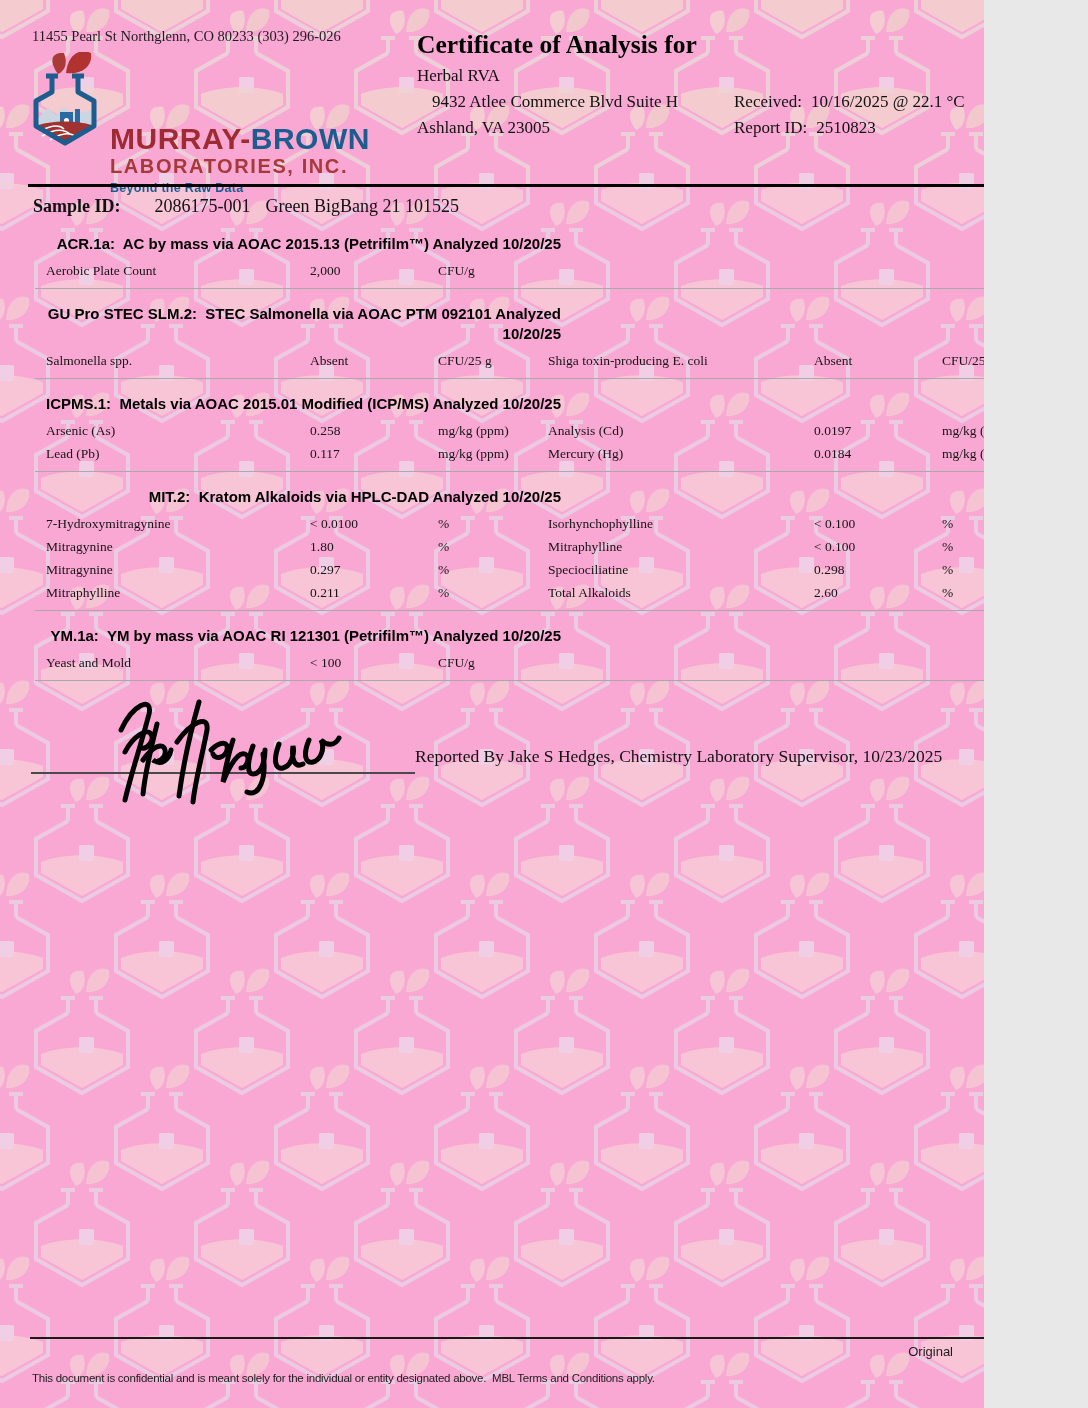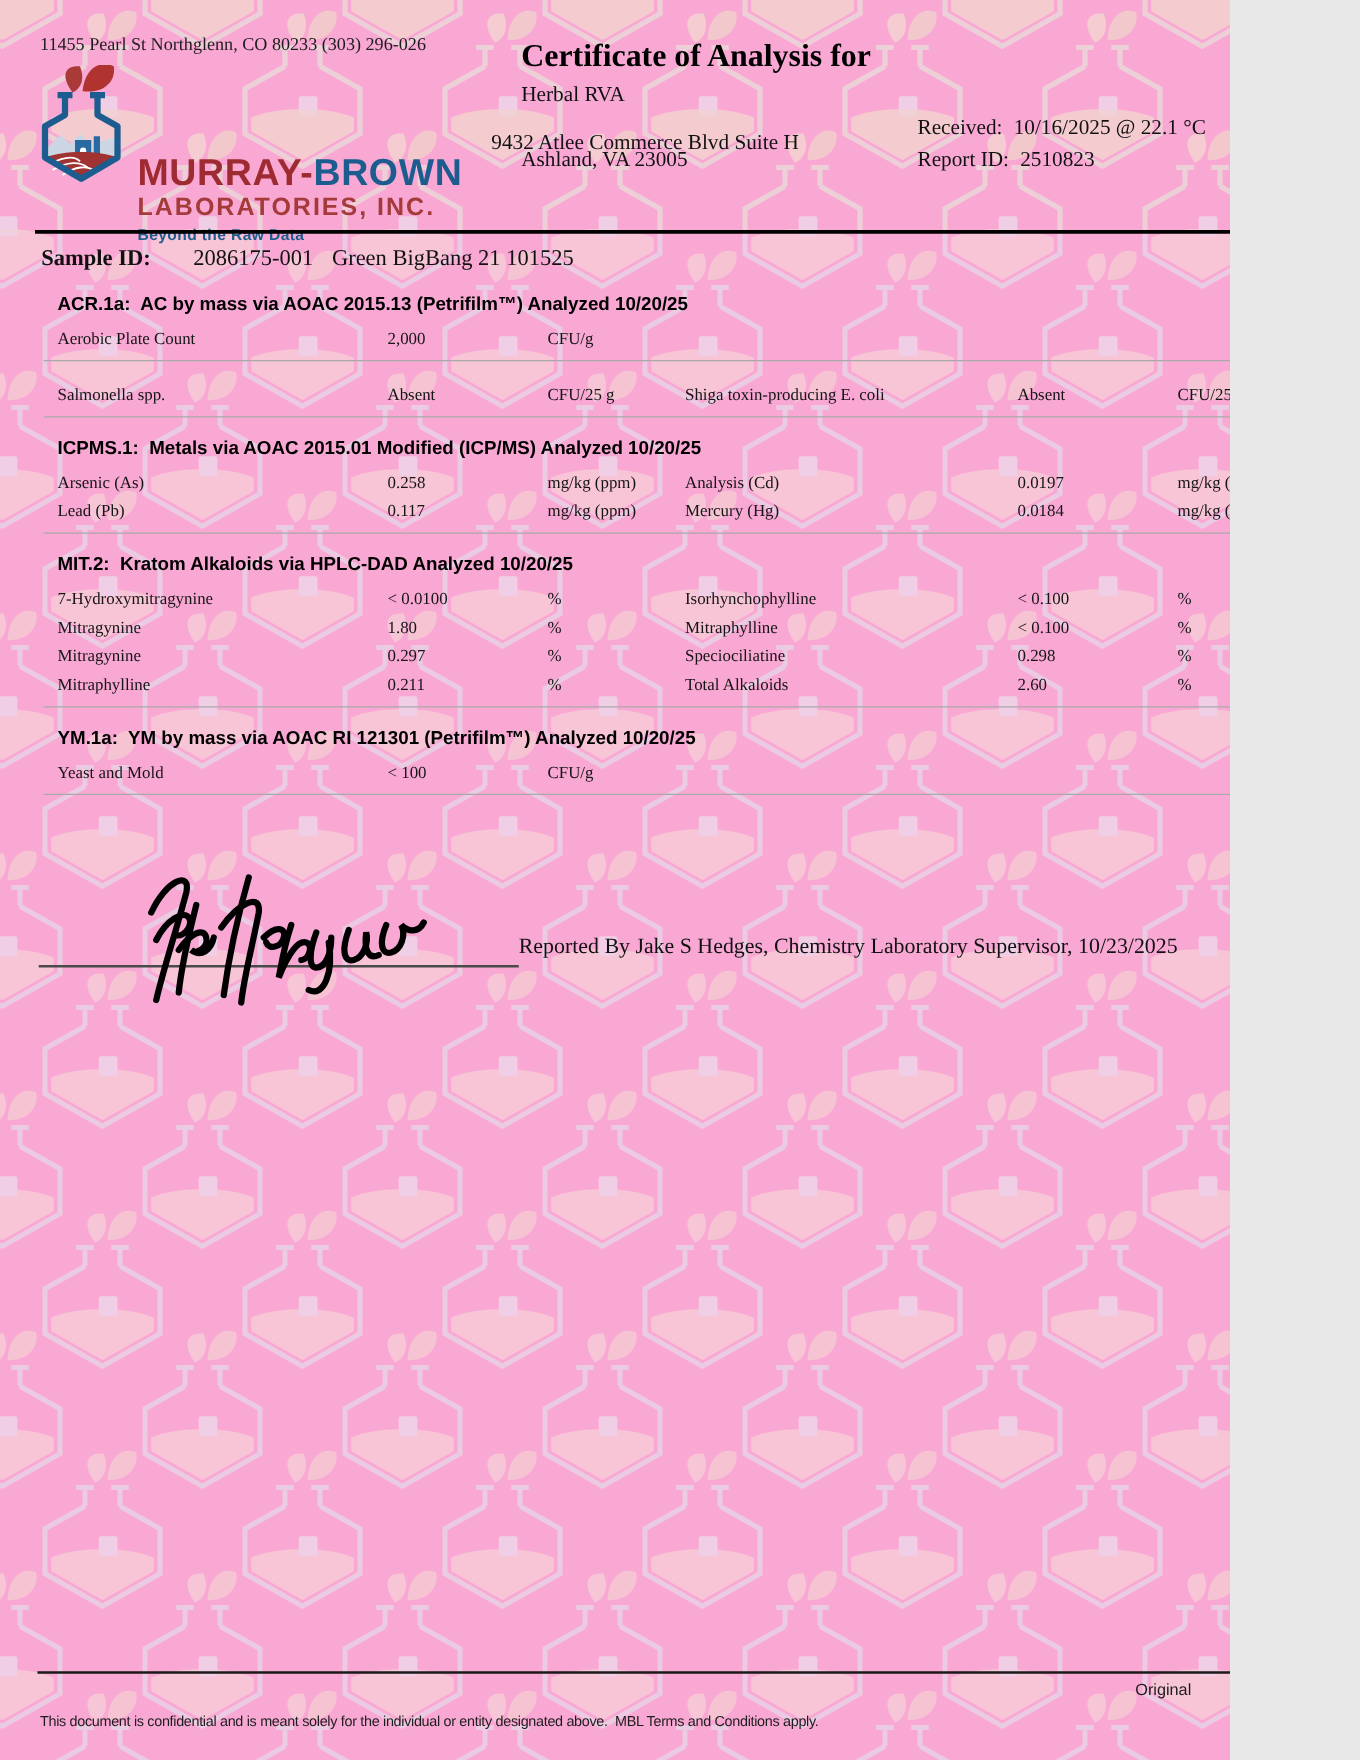--- a/index.html
+++ b/index.html
@@ -17,37 +17,37 @@
   .logo-text{margin-left:10px;padding-top:72px;font-family:"Liberation Sans",sans-serif;}
   .logo-line1{font-weight:bold;font-size:30px;line-height:1;letter-spacing:.5px;white-space:nowrap;}
   .logo-line1 .maroon{color:#9e2b31;}
   .logo-line1 .blue{color:#1d5c8e;text-align:center;}
   .logo-line2{font-weight:bold;font-size:20px;line-height:1;letter-spacing:1.6px;color:#a43a3a;margin-top:2px;white-space:nowrap;}
   .logo-tagline{font-weight:bold;font-size:12.5px;color:#1d5c8e;margin-top:5px;letter-spacing:.3px;}
 
   
   .coa-title{left:417px;top:30px;font-size:25.5px;font-weight:bold;color:#000;}
   .client-name{left:417px;top:66px;font-size:17px;}
-  .client-addr1{left:393px;top:92px;font-size:17px;margin-top:12px;}
+  .client-addr1{left:432px;top:92px;font-size:17px;}
   .client-addr2{left:417px;top:118px;font-size:17px;}
   .received{left:734px;top:92px;font-size:17px;}
   .reportid{left:734px;top:118px;font-size:17px;}
   .kv .lbl{margin-right:9px;}
 
   .top-rule{left:28px;top:184px;width:1032px;height:3px;background:#000;}
 
   .sample-line{left:33px;top:196px;font-size:18px;}
   .sample-label{font-weight:bold;text-align:right;}
   .sample-id{margin-left:34px;}
   .sample-name{margin-left:15px;}
 
   
   .sections{left:46px;top:234px;width:994px;}
   .sec-title{font-family:"Liberation Sans",sans-serif;font-weight:bold;font-size:15px;
-             line-height:20px;max-width:515px;color:#000;white-space:pre-wrap;margin-bottom:5px;}
+             line-height:20px;max-width:515px;color:#000;white-space:pre-wrap;margin-bottom:5px;text-align:right;}
   .row{display:grid;grid-template-columns:264px 128px 110px 266px 128px 1fr;
        font-size:13.5px;line-height:23px;color:#151515;}
   .sec-rule{border-bottom:1px solid #a9a9a9;margin:6px 0 15px -11px;width:1005px;height:0;}
 
   
   .sig-line{left:31px;top:772px;width:384px;height:2px;background:#4a4a4a;}
   .sig-scrawl{left:103px;top:690px;}
   .reported-by{left:415px;top:746px;font-size:17.5px;}
 
   
@@ -140,20 +140,21 @@
             <div class="cell">Aerobic Plate Count</div>
             <div class="cell">2,000</div>
             <div class="cell">CFU/g</div>
             <div class="cell"></div>
             <div class="cell"></div>
             <div class="cell"></div>
           </div>
           <div class="sec-rule"></div>
         </div>
         <div class="section">
+          <div class="sec-title">GU Pro STEC SLM.2:  STEC Salmonella via AOAC PTM 092101 Analyzed 10/20/25</div>
           <div class="row">
             <div class="cell">Salmonella spp.</div>
             <div class="cell">Absent</div>
             <div class="cell">CFU/25 g</div>
             <div class="cell">Shiga toxin-producing E. coli</div>
             <div class="cell">Absent</div>
             <div class="cell">CFU/25 g</div>
           </div>
           <div class="sec-rule"></div>
         </div>

